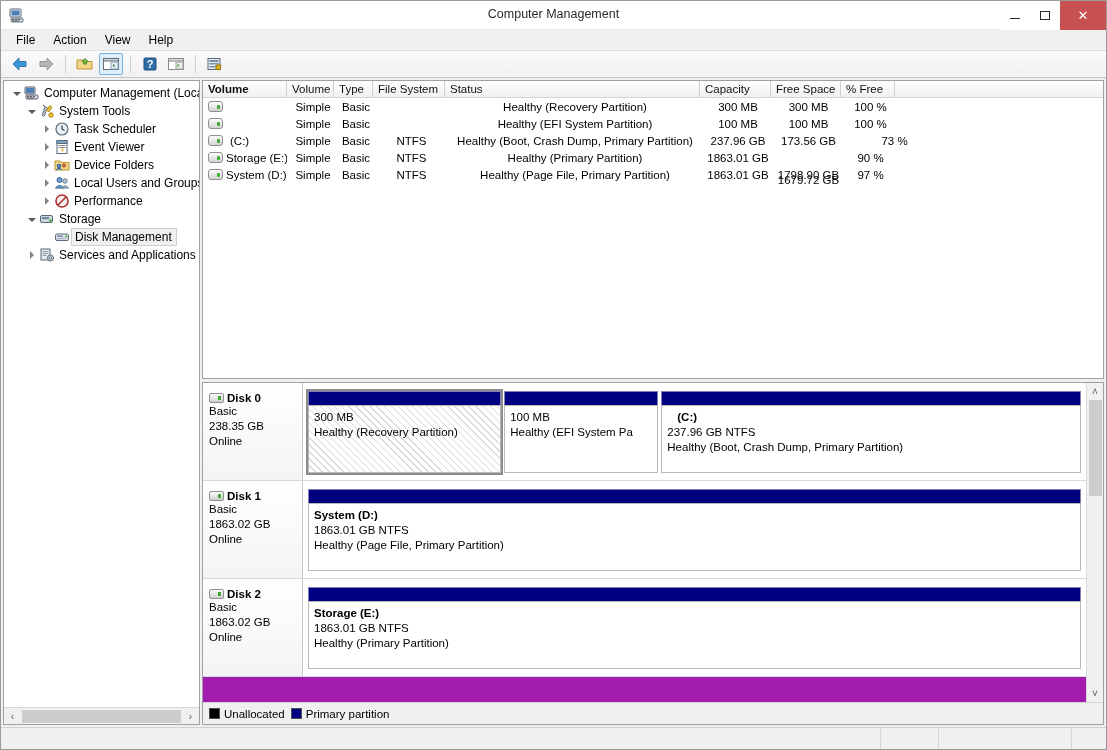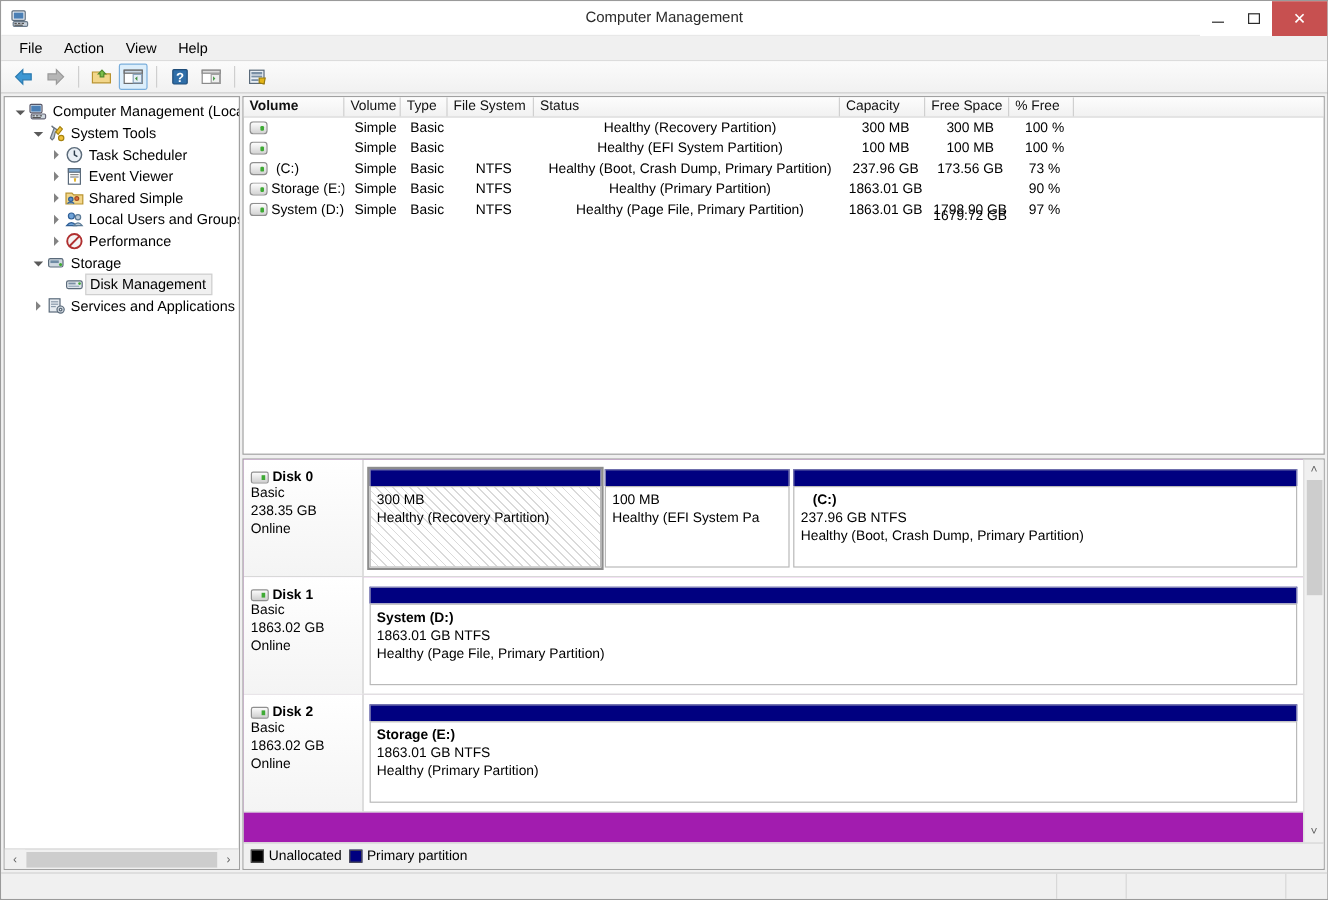--- a/index.html
+++ b/index.html
@@ -408,21 +408,21 @@
           <div class="trow" style="padding-left: 36px;">
             <span class="expander">
               <i class="arrow-closed"></i>
             </span>
             <span class="ticon"><svg width="16" height="16" viewBox="0 0 16 16">
       <path d="M1 4 h5 l1.3 1.4 H15 V13 H1 Z" fill="#f2d68a" stroke="#b9932f"></path>
       <circle cx="5" cy="9" r="1.8" fill="#5b8fc9" stroke="#2e5f96"></circle>
       <path d="M2.2 12.6 q2.8 -2.6 5.6 0" fill="#5b8fc9" stroke="#2e5f96"></path>
       <circle cx="10" cy="8.5" r="1.6" fill="#e06e3c" stroke="#a34a1f"></circle>
               </svg></span>
-            <span class="tlabel">Shared Simple</span>
+            <span class="tlabel">Device Folders</span>
           </div>
           <div class="trow" style="padding-left: 36px;">
             <span class="expander">
               <i class="arrow-closed"></i>
             </span>
             <span class="ticon"><svg width="16" height="16" viewBox="0 0 16 16">
       <circle cx="5.5" cy="5" r="2.5" fill="#6fa3d8" stroke="#2f5f96"></circle>
       <path d="M1.5 13 q4 -5 8 0 z" fill="#6fa3d8" stroke="#2f5f96"></path>
       <circle cx="11" cy="6" r="2.2" fill="#b9c9d8" stroke="#5a7a96"></circle>
       <path d="M7.5 13 q3.5 -4.5 7 0 z" fill="#b9c9d8" stroke="#5a7a96"></path>
@@ -531,21 +531,21 @@
               <div class="vc voldrv" style="width: 84px;">
                 <span class="drive-ico"></span>
                 <span style="padding-left: 4px;">(C:)</span>
               </div>
               <div class="vc" style="width: 47px;">Simple</div>
               <div class="vc" style="width: 39px;">Basic</div>
               <div class="vc" style="width: 72px;">NTFS</div>
               <div class="vc" style="width: 255px;">Healthy (Boot, Crash Dump, Primary Partition)</div>
               <div class="vc" style="width: 71px;">237.96 GB</div>
               <div class="vc" style="width: 70px;">173.56 GB</div>
-              <div class="vc" style="width: 54px;">73 %</div>
+              <div class="vc" style="width: 54px; margin-left: 24px;">73 %</div>
               <div class="vc last"></div>
             </div>
             <div class="vrow">
               <div class="vc voldrv" style="width: 84px;">
                 <span class="drive-ico"></span>
                 <span>Storage (E:)</span>
               </div>
               <div class="vc" style="width: 47px;">Simple</div>
               <div class="vc" style="width: 39px;">Basic</div>
               <div class="vc" style="width: 72px;">NTFS</div>

